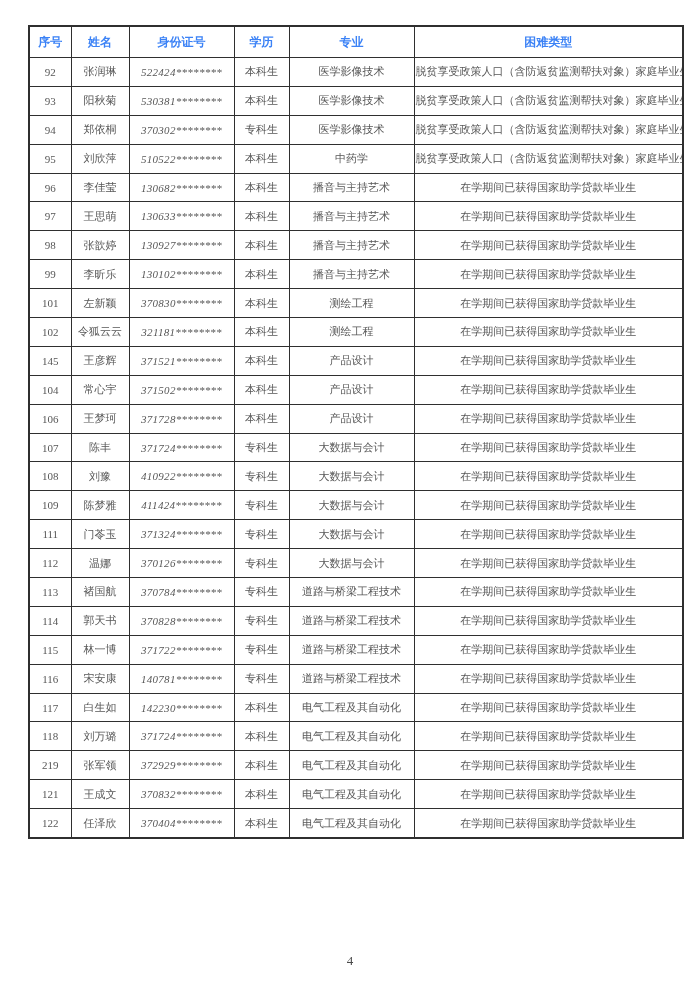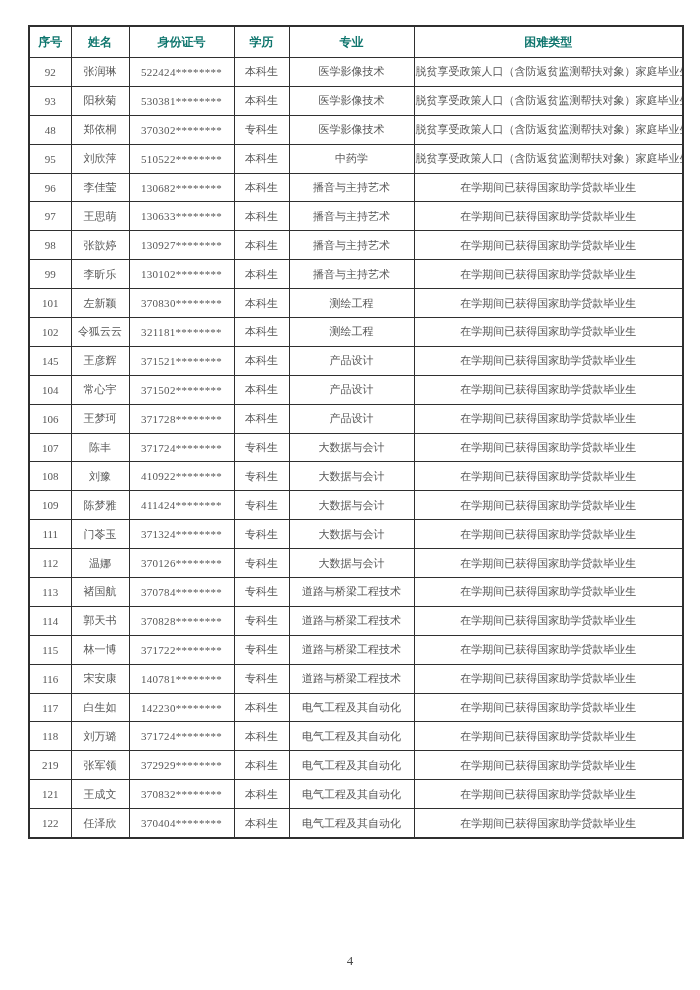--- a/index.html
+++ b/index.html
@@ -32,38 +32,38 @@
   table.students, table.students th, table.students td {
     border: 1px solid #2f2f2f;
   }
   table.students {
     border-width: 2px;
   }
   table.students th {
     height: 30px;
     font-size: 12px;
     font-weight: bold;
-    color: #0f766e;
+    color: #3b82f6;
     text-align: center;
     vertical-align: middle;
     padding: 0 1px;
     white-space: nowrap;
     overflow: hidden;
   }
   table.students td {
     height: 27.9px;
     font-size: 11px;
     color: #575757;
     text-align: center;
     vertical-align: middle;
     padding: 0 1px;
     white-space: nowrap;
     overflow: hidden;
   }
-  td.cell-id { letter-spacing: 0.3px; }
+  td.cell-id { letter-spacing: 0.3px; font-style: italic; }
   .page-number {
     position: absolute;
     left: 0;
     top: 953px;
     width: 700px;
     text-align: center;
     font-size: 13px;
     color: #4a4a4a;
   }
 </style>
@@ -102,21 +102,21 @@
         </tr>
         <tr>
           <td>93</td>
           <td>阳秋菊</td>
           <td class="cell-id">530381********</td>
           <td>本科生</td>
           <td>医学影像技术</td>
           <td>脱贫享受政策人口（含防返贫监测帮扶对象）家庭毕业生</td>
         </tr>
         <tr>
-          <td>48</td>
+          <td>94</td>
           <td>郑依桐</td>
           <td class="cell-id">370302********</td>
           <td>专科生</td>
           <td>医学影像技术</td>
           <td>脱贫享受政策人口（含防返贫监测帮扶对象）家庭毕业生</td>
         </tr>
         <tr>
           <td>95</td>
           <td>刘欣萍</td>
           <td class="cell-id">510522********</td>

